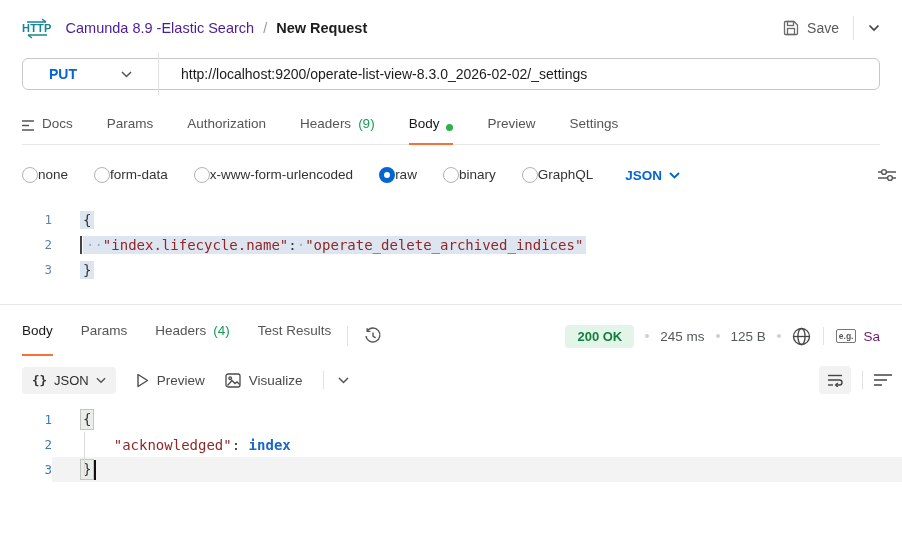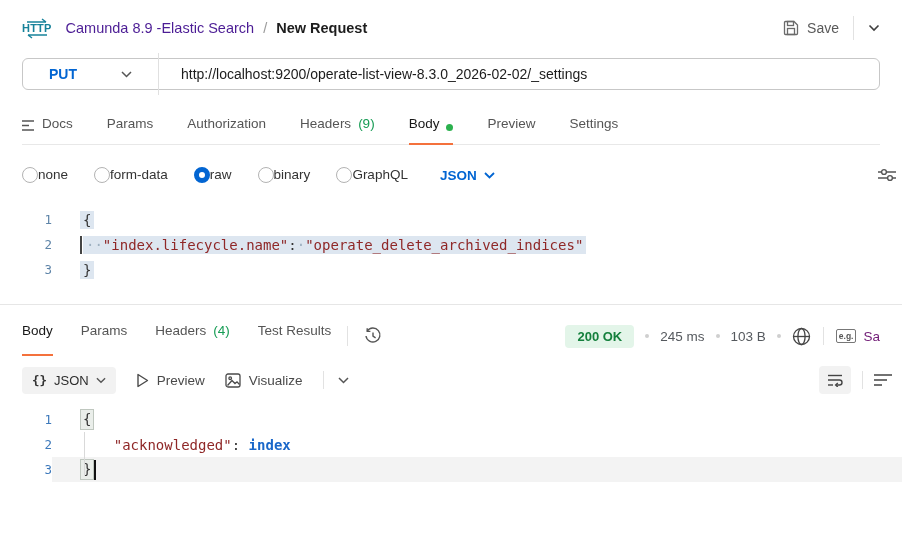--- a/index.html
+++ b/index.html
@@ -180,20 +180,24 @@
   <div class="mode-row">
     <span class="mode">
       <span class="radio"></span>
       <span>none</span>
     </span>
     <span class="mode">
       <span class="radio"></span>
       <span>form-data</span>
     </span>
     <span class="mode">
+      <span class="radio"></span>
+      <span>x-www-form-urlencoded</span>
+    </span>
+    <span class="mode">
       <span class="radio on"></span>
       <span>raw</span>
     </span>
     <span class="mode">
       <span class="radio"></span>
       <span>binary</span>
     </span>
     <span class="mode">
       <span class="radio"></span>
       <span>GraphQL</span>
@@ -259,21 +263,21 @@
           <path d="M3.2 1.2 V4.4 H6.4"></path>
           <path d="M9 5.4 V9.2 L11.6 10.8"></path>
         </svg>
       </span>
     </span>
     <div class="resp-meta">
       <span class="status-pill">200 OK</span>
       <span class="sep-dot"></span>
       <span class="meta-text">245 ms</span>
       <span class="sep-dot"></span>
-      <span class="meta-text">103 B</span>
+      <span class="meta-text">125 B</span>
       <span class="sep-dot"></span>
       <span class="icon-btn">
         <span>
           <svg width="19" height="19" viewBox="0 0 19 19" fill="none" stroke="#444" stroke-width="1.3">
             <circle cx="9.5" cy="9.5" r="8"></circle>
             <ellipse cx="9.5" cy="9.5" rx="3.6" ry="8"></ellipse>
             <path d="M1.5 9.5 h16"></path>
           </svg>
         </span>
       </span>

